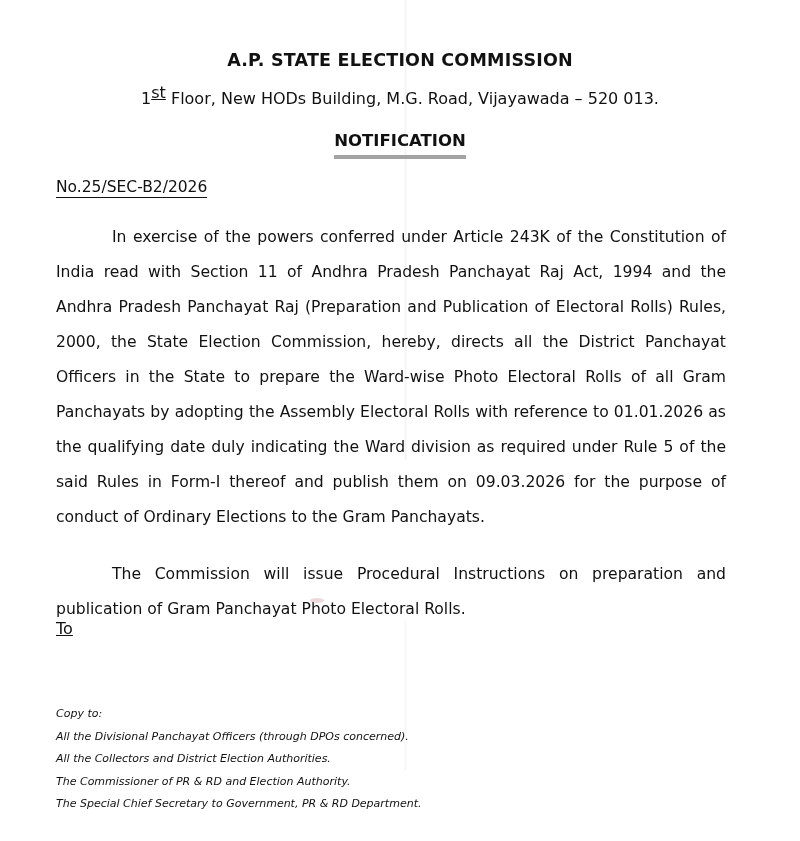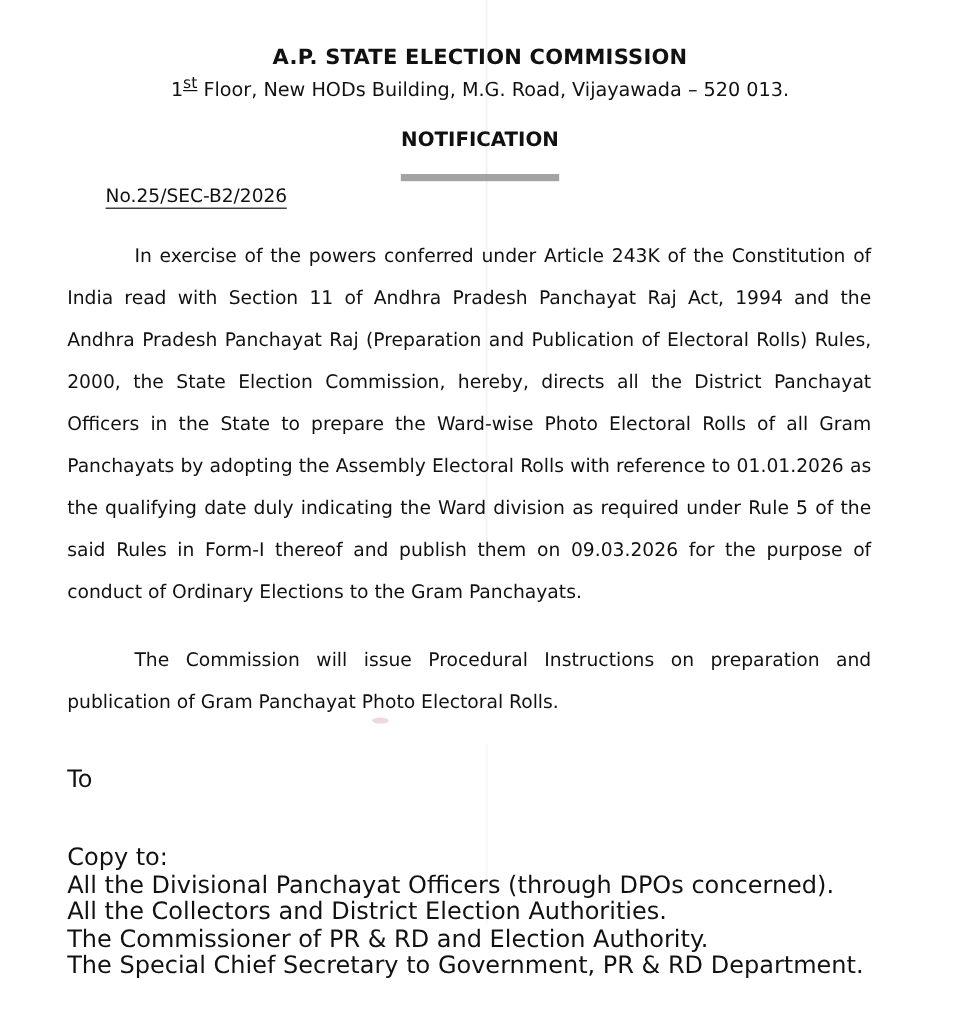--- a/index.html
+++ b/index.html
@@ -52,52 +52,52 @@
     width: 800px;
     height: 841px;
   }
 
   
   .org-name {
     text-align: center;
     font-weight: bold;
     font-size: 17.5px;
     letter-spacing: 0.2px;
-    margin: 0;
+    margin: 12px;
     padding-top: 38px;
   }
   .org-address {
     text-align: center;
     font-size: 16px;
     margin: 0;
     padding-top: 7px;
   }
   .org-address sup {
-    font-size: 13px;
+    font-size: 16px;
     vertical-align: super;
     line-height: 0;
     text-decoration: underline;
   }
   .notification {
     text-align: center;
     font-weight: bold;
     font-size: 16.5px;
     margin: 0;
     padding-top: 23px;
   }
   .notification span {
-    border-bottom: 6px solid #a3a3a3;
-    padding-bottom: 19px;
+    border-bottom: 4px solid #a3a3a3;
+    padding-bottom: 5px;
   }
 
   
   .ref-row {
     margin: 0;
     padding-top: 28px;
-    padding-left: 88px;
+    padding-left: 56px;
     padding-right: 74px;
     display: flex;
     justify-content: space-between;
     align-items: baseline;
     font-size: 15.5px;
   }
   .ref-row .u {
     border-bottom: 1.5px solid #111111;
     padding-bottom: 1px;
   }
@@ -134,30 +134,32 @@
   .sig-title {
     font-size: 15.5px;
     margin: 0;
     padding-top: 2px;
   }
 
   
   .to-block {
     position: absolute;
     left: 56px;
-    top: 638px;
-    font-size: 20px;
+    top: 618px;
+    font-size: 16px;
     line-height: 22px;
+    text-decoration: underline;
   }
   .copy-block {
     position: absolute;
     left: 56px;
     top: 703px;
-    font-size: 20px;
+    font-size: 11px;
     line-height: 22.6px;
+    font-style: italic;
   }
   .to-block div, .copy-block div {
     white-space: nowrap;
   }
 </style>
 </head>
 <body>
 
 <div class="page">
 

